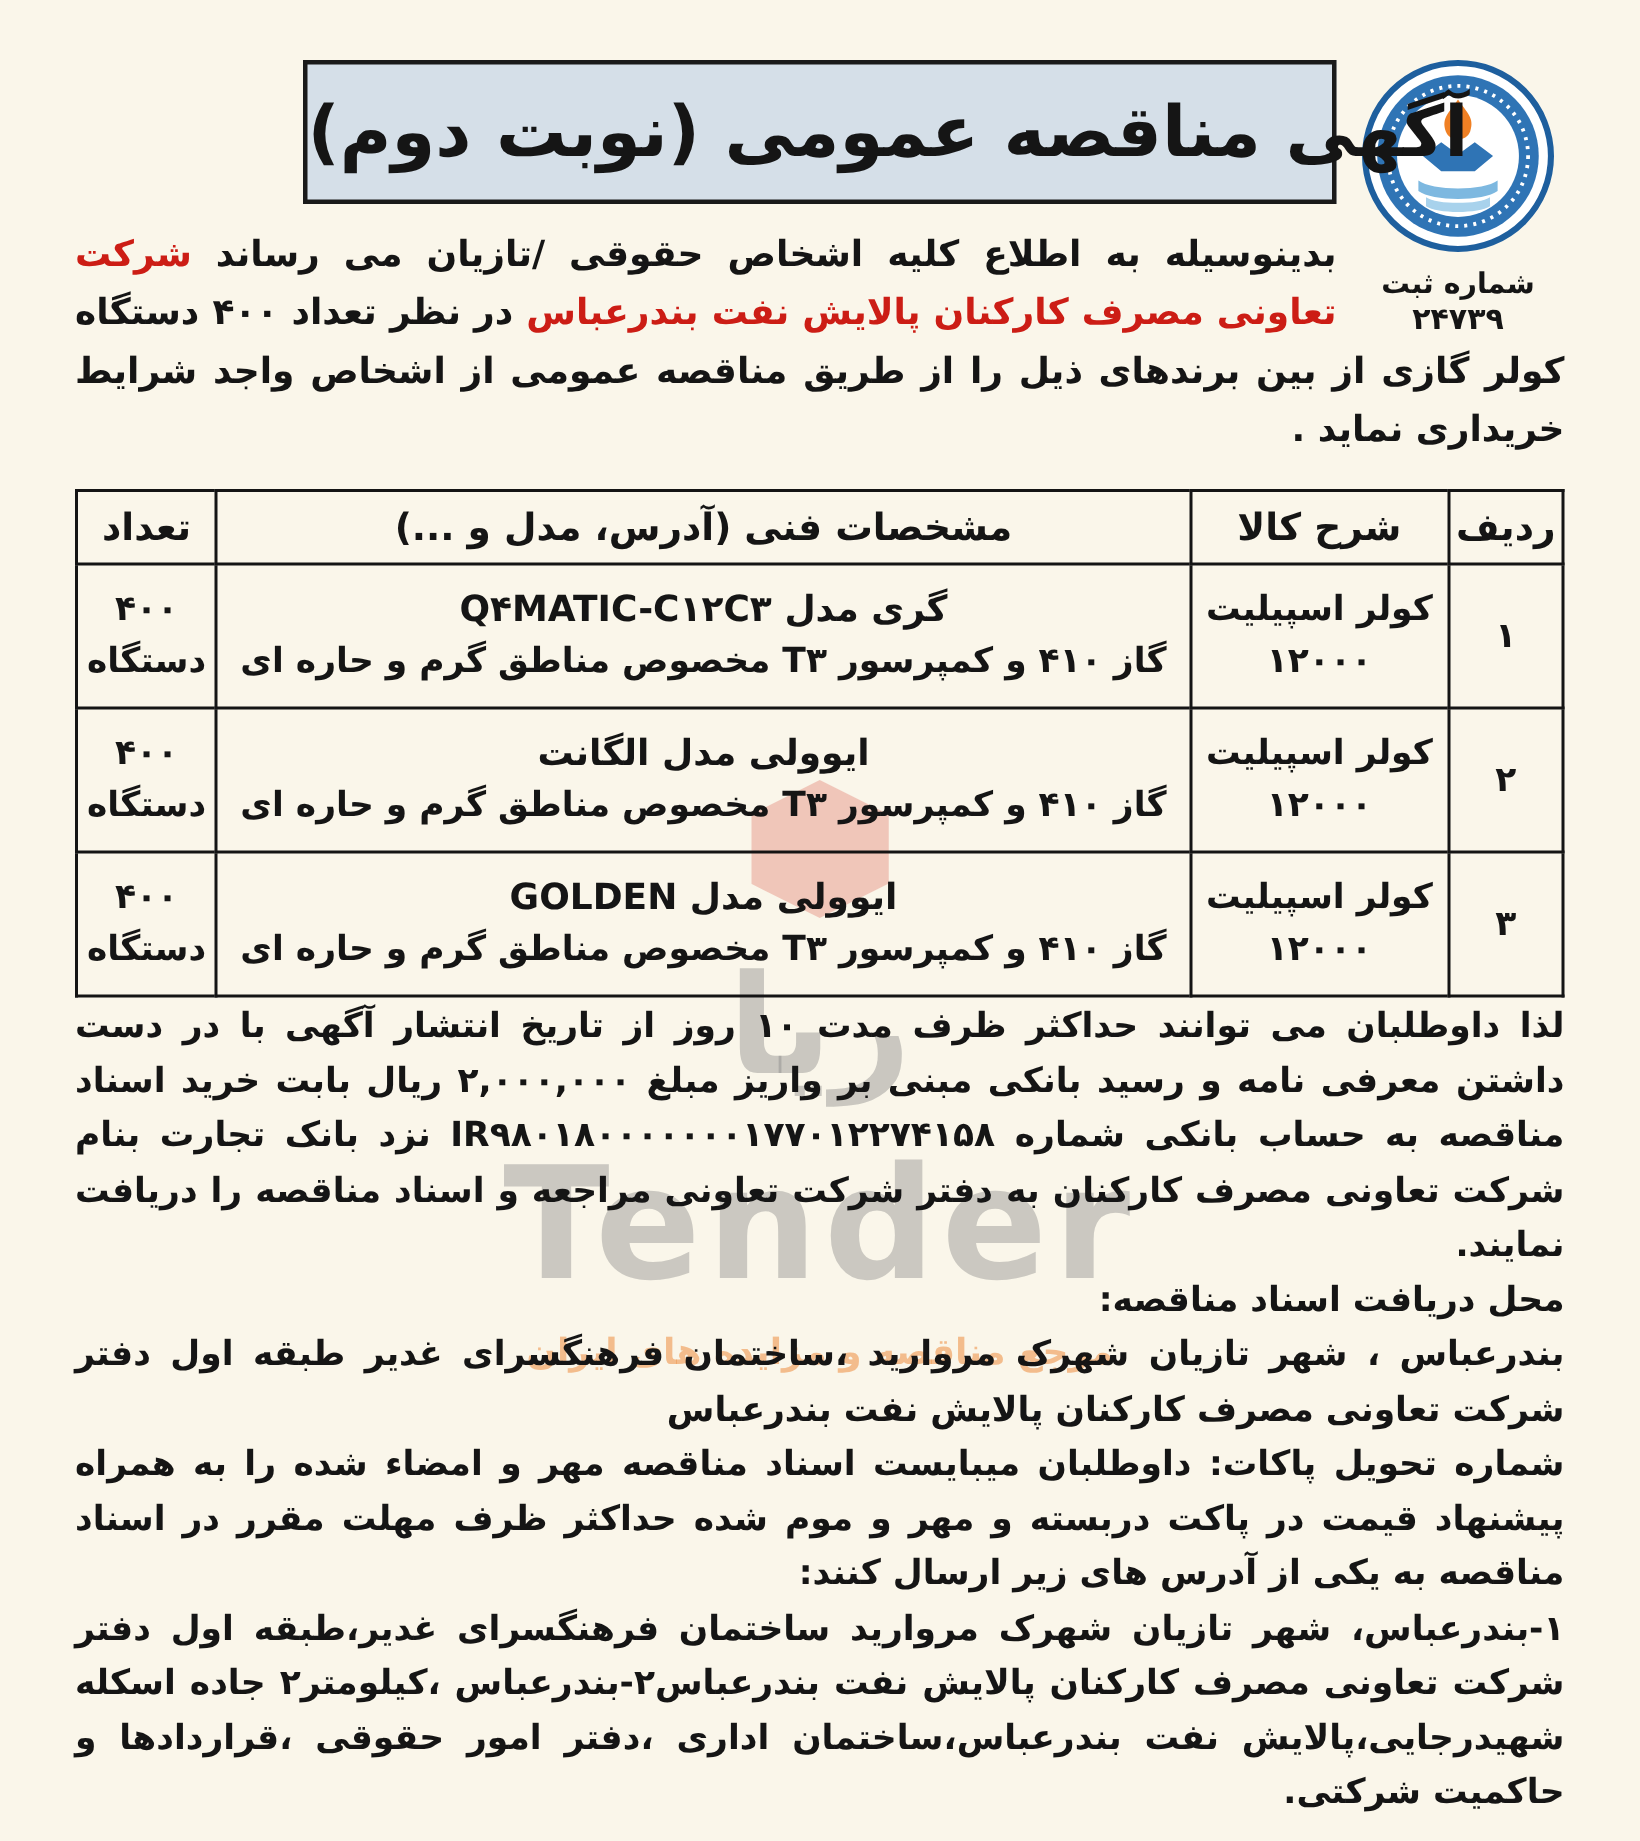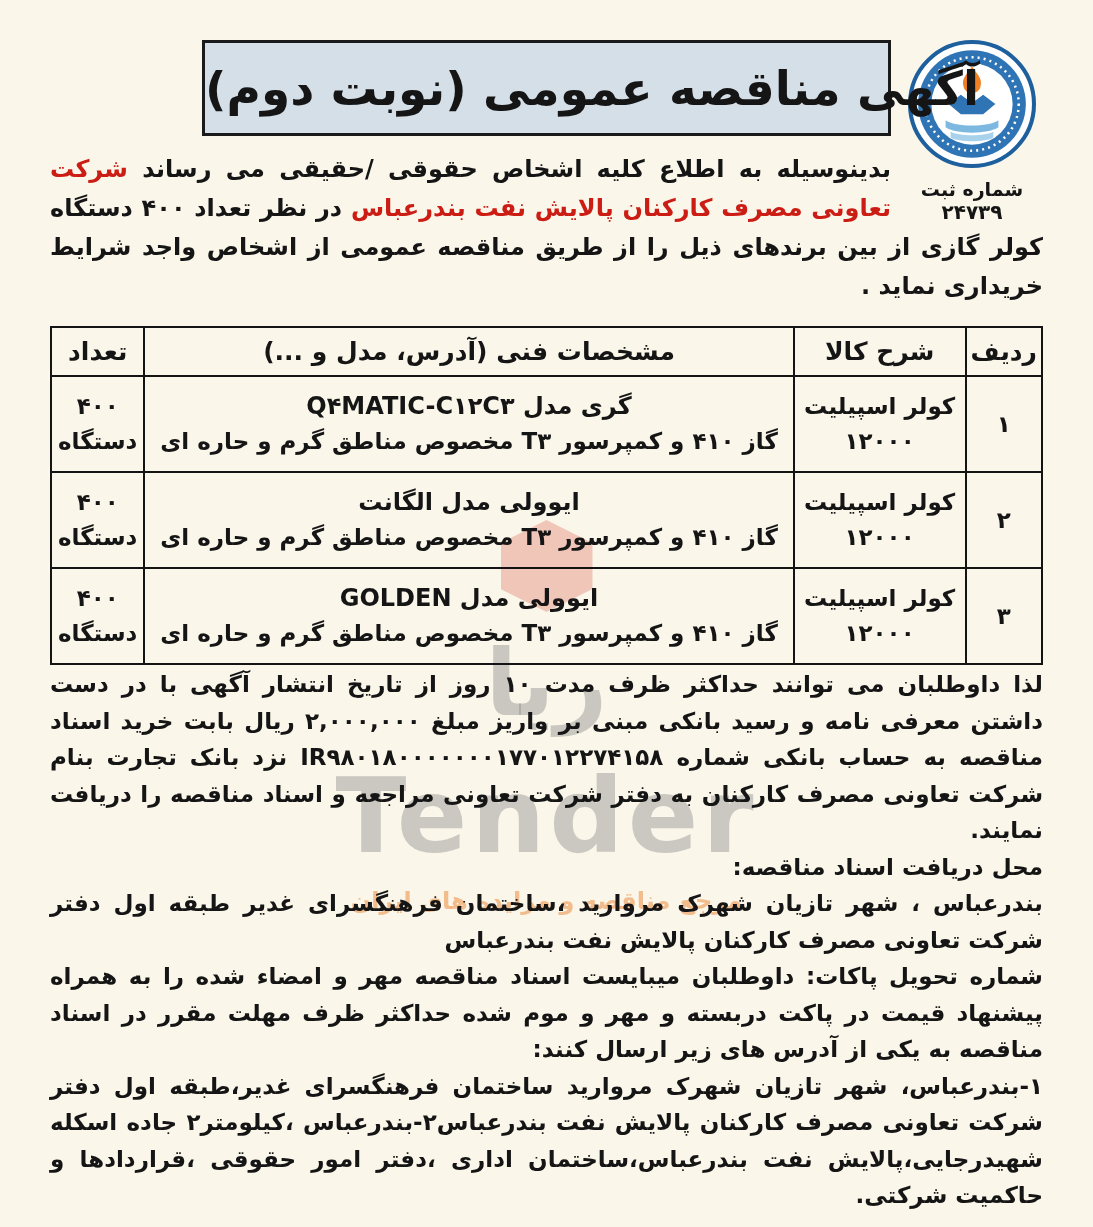--- a/index.html
+++ b/index.html
@@ -98,21 +98,21 @@
       <path d="M42 90c7 5 35 5 42 0v6c-7 5-35 5-42 0z" fill="#a8d2ec"></path>
     </svg>
     <div class="reg-label">شماره ثبت</div>
     <div class="reg-number">۲۴۷۳۹</div>
   </div>
 
   <div class="title-box">
     <h1>آگهی مناقصه عمومی (نوبت دوم)</h1>
   </div>
 
-  <p class="intro"><span>بدینوسیله به اطلاع کلیه اشخاص حقوقی /حقیقی می رساند </span><span class="red">شرکت تعاونی مصرف کارکنان پالایش نفت بندرعباس</span><span> در نظر تعداد ۴۰۰ دستگاه کولر گازی از بین برندهای ذیل را از طریق مناقصه عمومی از اشخاص واجد شرایط خریداری نماید .</span></p>
+  <p class="intro"><span>بدینوسیله به اطلاع کلیه اشخاص حقوقی /تازیان می رساند </span><span class="red">شرکت تعاونی مصرف کارکنان پالایش نفت بندرعباس</span><span> در نظر تعداد ۴۰۰ دستگاه کولر گازی از بین برندهای ذیل را از طریق مناقصه عمومی از اشخاص واجد شرایط خریداری نماید .</span></p>
 
   <table>
     <thead>
       <tr>
         <th class="col-row">ردیف</th>
         <th class="col-item">شرح کالا</th>
         <th class="col-specs">مشخصات فنی (آدرس، مدل و ...)</th>
         <th class="col-qty">تعداد</th>
       </tr>
     </thead>

